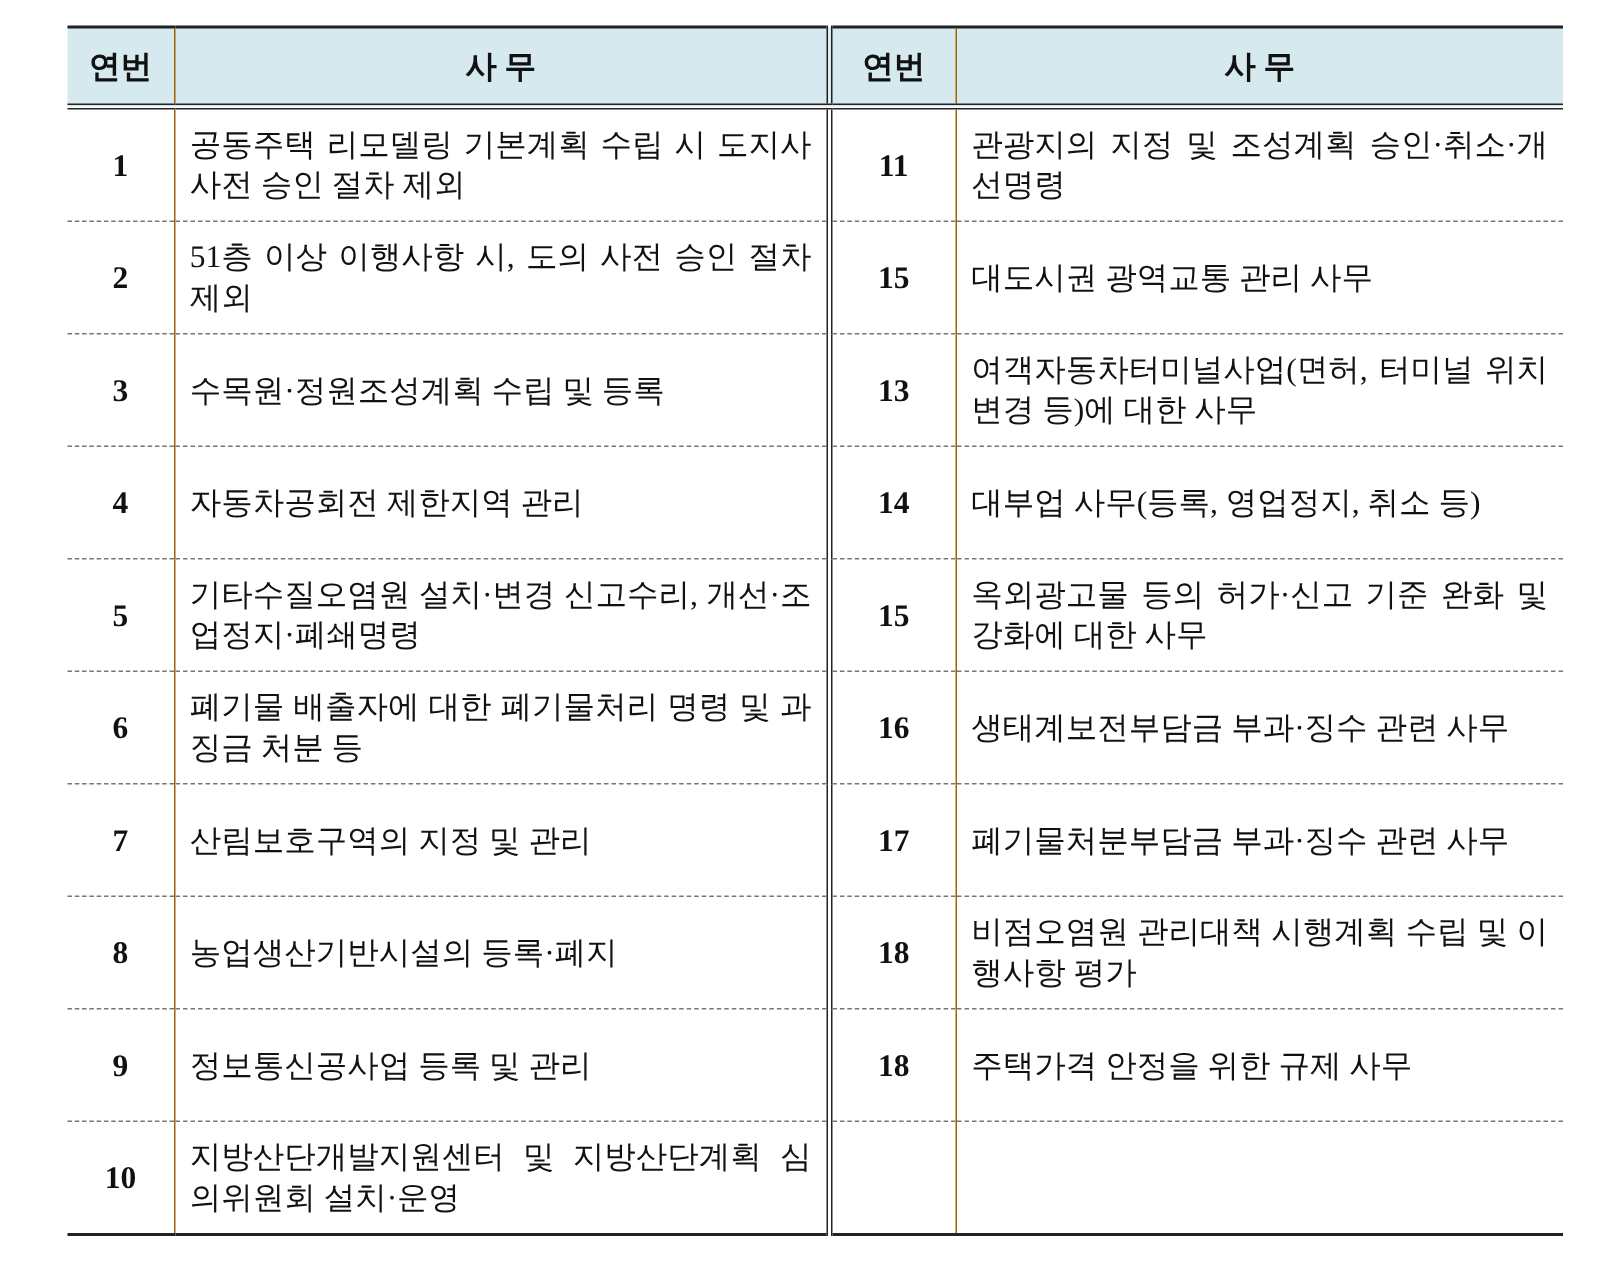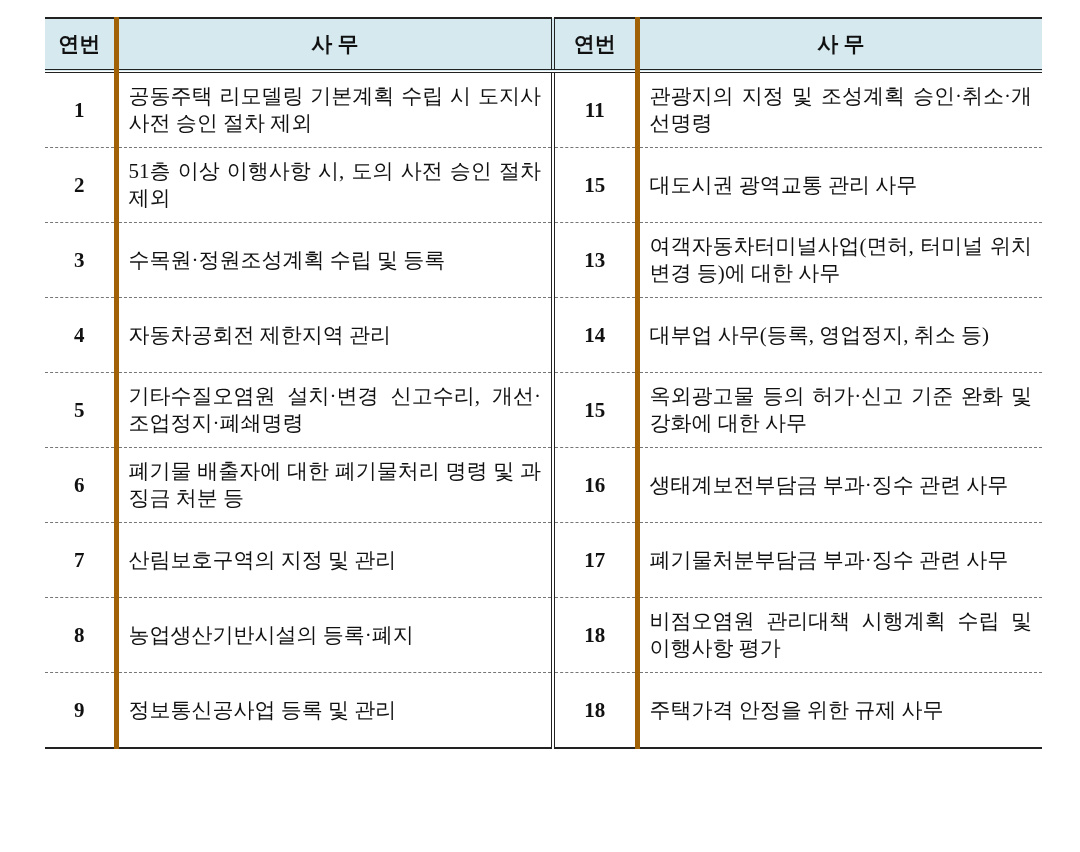--- a/index.html
+++ b/index.html
@@ -17,21 +17,21 @@
     border-top: 2px solid #222; border-bottom: 4px double #222;
     text-align: center; padding: 0;
   }
   .tbl td {
     height: 74px; font-size: 21px; line-height: 27px; padding: 0 10px;
     border-bottom: 1px dashed #777; vertical-align: middle;
   }
   .tbl tr:last-child td { border-bottom: 2px solid #222; }
   .tbl td.no { text-align: center; font-weight: bold; padding: 0; }
   .tbl td.desc { text-align: justify; text-align-last: left; }
-  .vline { border-left: 5px solid #a16207; }
+  .vline { border-left: 1px solid #a16207; }
   .vdouble { border-left: 4px double #222; }
 </style>
 </head>
 <body>
 
 <table class="tbl">
   <colgroup>
     <col class="c-no">
       <col class="c-desc">
       <col class="c-no2">
@@ -93,14 +93,20 @@
       <td class="desc vline">농업생산기반시설의 등록·폐지</td>
       <td class="no vdouble">18</td>
       <td class="desc vline">비점오염원 관리대책 시행계획 수립 및 이행사항 평가</td>
     </tr>
     <tr>
       <td class="no">9</td>
       <td class="desc vline">정보통신공사업 등록 및 관리</td>
       <td class="no vdouble">18</td>
       <td class="desc vline">주택가격 안정을 위한 규제 사무</td>
     </tr>
+    <tr>
+      <td class="no">10</td>
+      <td class="desc vline">지방산단개발지원센터 및 지방산단계획 심의위원회 설치·운영</td>
+      <td class="no vdouble"></td>
+      <td class="desc vline"></td>
+    </tr>
   </tbody>
 </table>
 
 </body></html>

